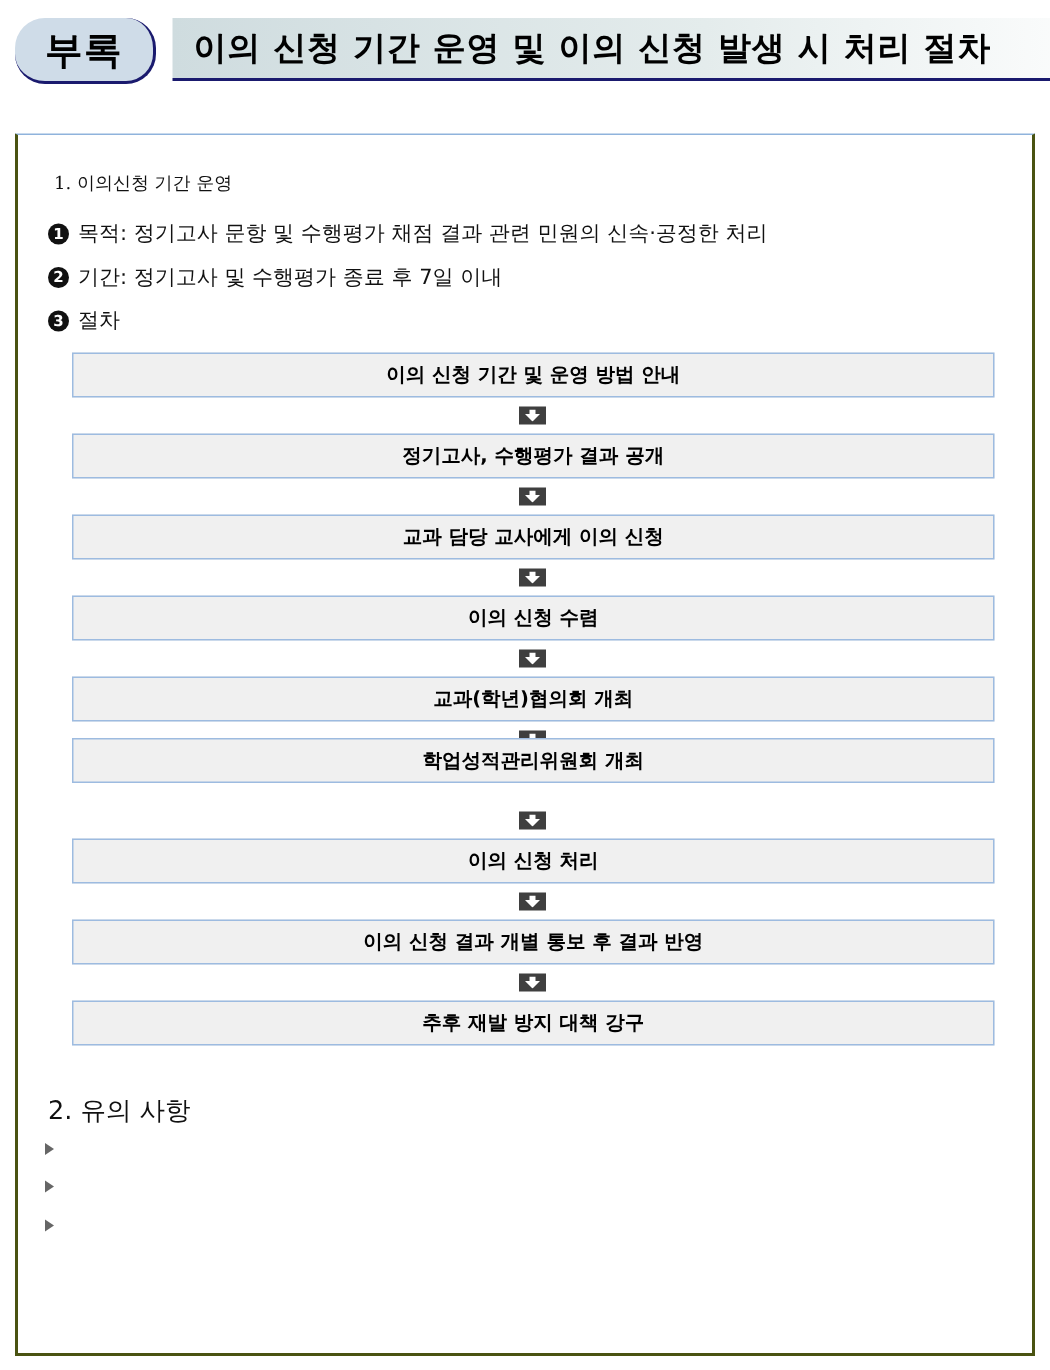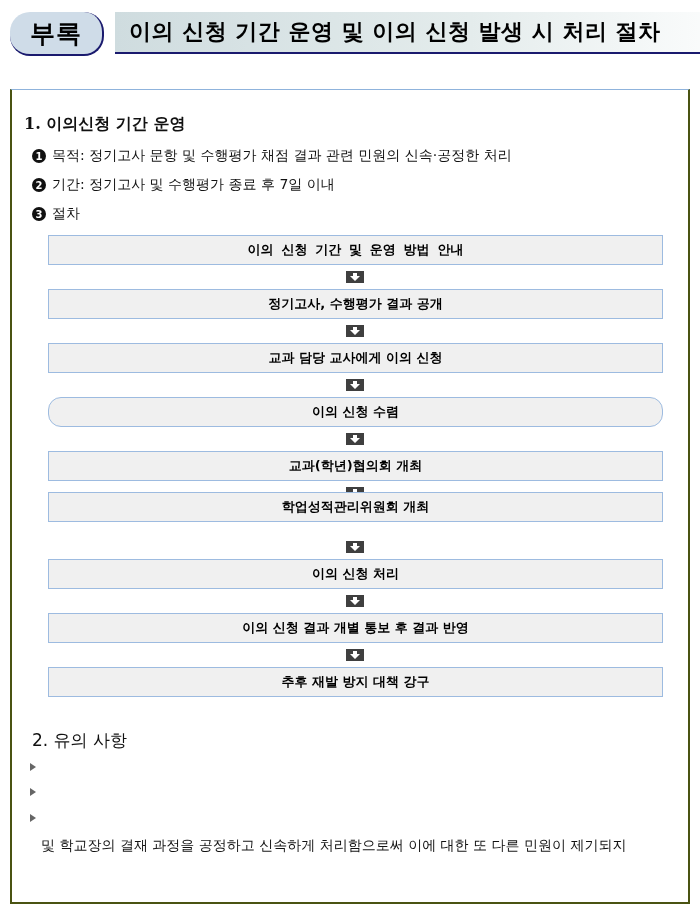--- a/index.html
+++ b/index.html
@@ -21,23 +21,23 @@
     display: flex; align-items: center; padding-left: 14px; box-sizing: border-box;
     font-weight: bold; font-size: 22px; color: #000; letter-spacing: 0.5px;
   }
   .main-box {
     position: absolute; left: 10px; top: 89px; width: 680px; height: 815px;
     border-top: 1px solid #8fb3dc;
     border-left: 2px solid #4a5312; border-right: 2px solid #4a5312; border-bottom: 2px solid #4a5312;
     box-sizing: border-box;
   }
   .sec1-title {
-    position: absolute; left: 24px; top: 114px;
+    position: absolute; left: 36px; top: 114px;
     font-family: "DejaVu Serif", "Liberation Serif", serif;
-    font-weight: bold; font-size: 16px;
+    font-weight: normal; font-size: 12px;
   }
   .item {
     position: absolute; left: 32px; font-size: 14px; color: #111;
     display: flex; align-items: center;
   }
   .num-icon {
     display: inline-flex; width: 14px; height: 14px; border-radius: 50%;
     background: #111; color: #fff; font-size: 10px; font-weight: bold;
     align-items: center; justify-content: center; margin-right: 6px;
   }
@@ -81,39 +81,39 @@
 </div>
 <div class="item" style="top:176px;">
   <span class="num-icon">2</span>
   <span>기간: 정기고사 및 수행평가 종료 후 7일 이내</span>
 </div>
 <div class="item" style="top:205px;">
   <span class="num-icon">3</span>
   <span> 절차</span>
 </div>
 
-<div class="flow-box" style="top:235px;font-family:Liberation Mono, monospace;">이의 신청 기간  및 운영 방법 안내</div>
+<div class="flow-box" style="top:235px;">이의 신청 기간  및 운영 방법 안내</div>
 <div class="arrow" style="top:271px;">
     <svg width="10" height="8" viewBox="0 0 10 8">
       <path d="M3 0h4v3h3L5 8 0 3h3z" fill="#fff"></path>
     </svg>
   </div>
 <div class="flow-box" style="top:289px;">정기고사, 수행평가 결과 공개</div>
 <div class="arrow" style="top:325px;">
     <svg width="10" height="8" viewBox="0 0 10 8">
       <path d="M3 0h4v3h3L5 8 0 3h3z" fill="#fff"></path>
     </svg>
   </div>
 <div class="flow-box" style="top:343px;">교과 담당 교사에게 이의 신청</div>
 <div class="arrow" style="top:379px;">
     <svg width="10" height="8" viewBox="0 0 10 8">
       <path d="M3 0h4v3h3L5 8 0 3h3z" fill="#fff"></path>
     </svg>
   </div>
-<div class="flow-box" style="top:397px;border-radius:13px;">이의 신청 수렴</div>
+<div class="flow-box" style="top:397px;">이의 신청 수렴</div>
 <div class="arrow" style="top:433px;">
     <svg width="10" height="8" viewBox="0 0 10 8">
       <path d="M3 0h4v3h3L5 8 0 3h3z" fill="#fff"></path>
     </svg>
   </div>
 <div class="flow-box" style="top:451px;">교과(학년)협의회 개최</div>
 <div class="arrow" style="top:487px;">
     <svg width="10" height="8" viewBox="0 0 10 8">
       <path d="M3 0h4v3h3L5 8 0 3h3z" fill="#fff"></path>
     </svg>
@@ -141,14 +141,13 @@
 <div class="sec2-title">2. 유의 사항</div>
 
 <div class="note" style="top:755px;">
   <span class="tri"></span>
 </div>
 <div class="note" style="top:780px;">
   <span class="tri"></span>
 </div>
 <div class="note" style="top:805px; line-height:27px;">
   <div><span class="tri"></span></div>
-  <div class="cont">및 학교장의 결재 과정을 공정하고 신속하게 처리함으로써 이에 대한 또 다른 민원이 제기되지</div>
 </div>
 
 </body></html>

